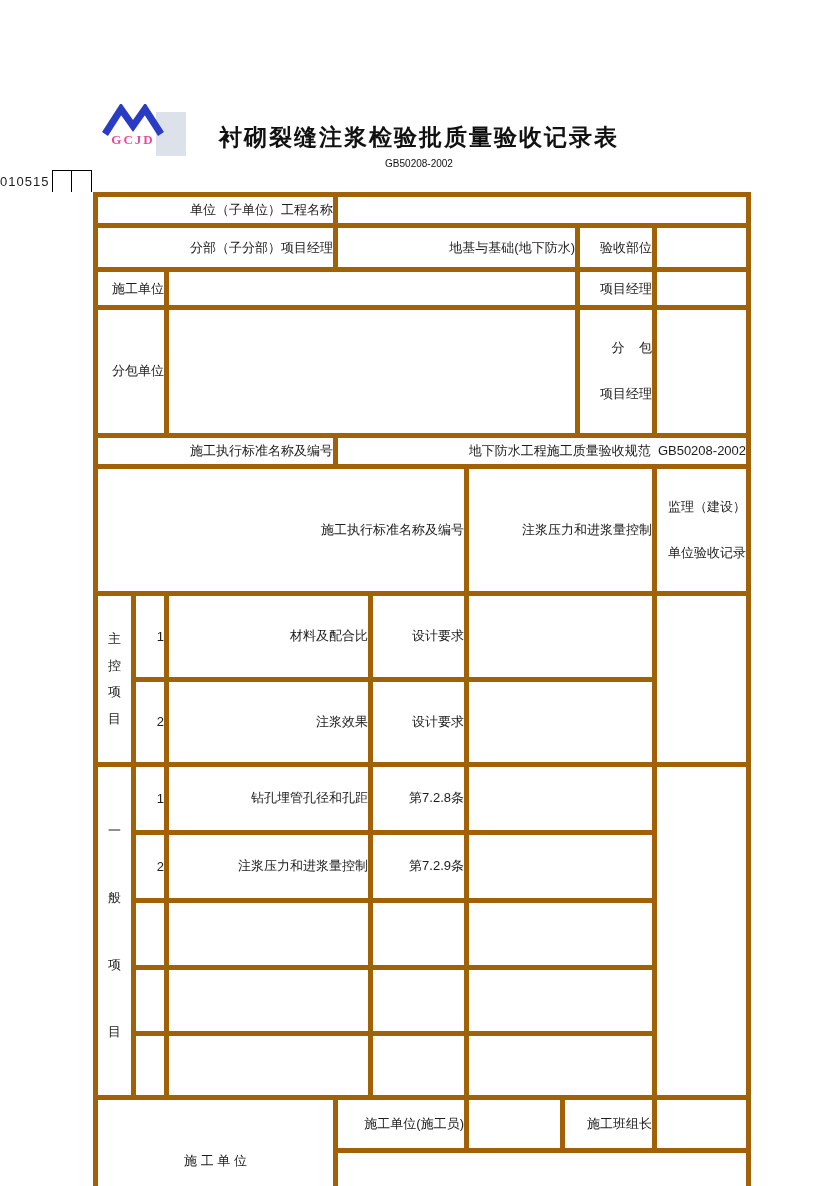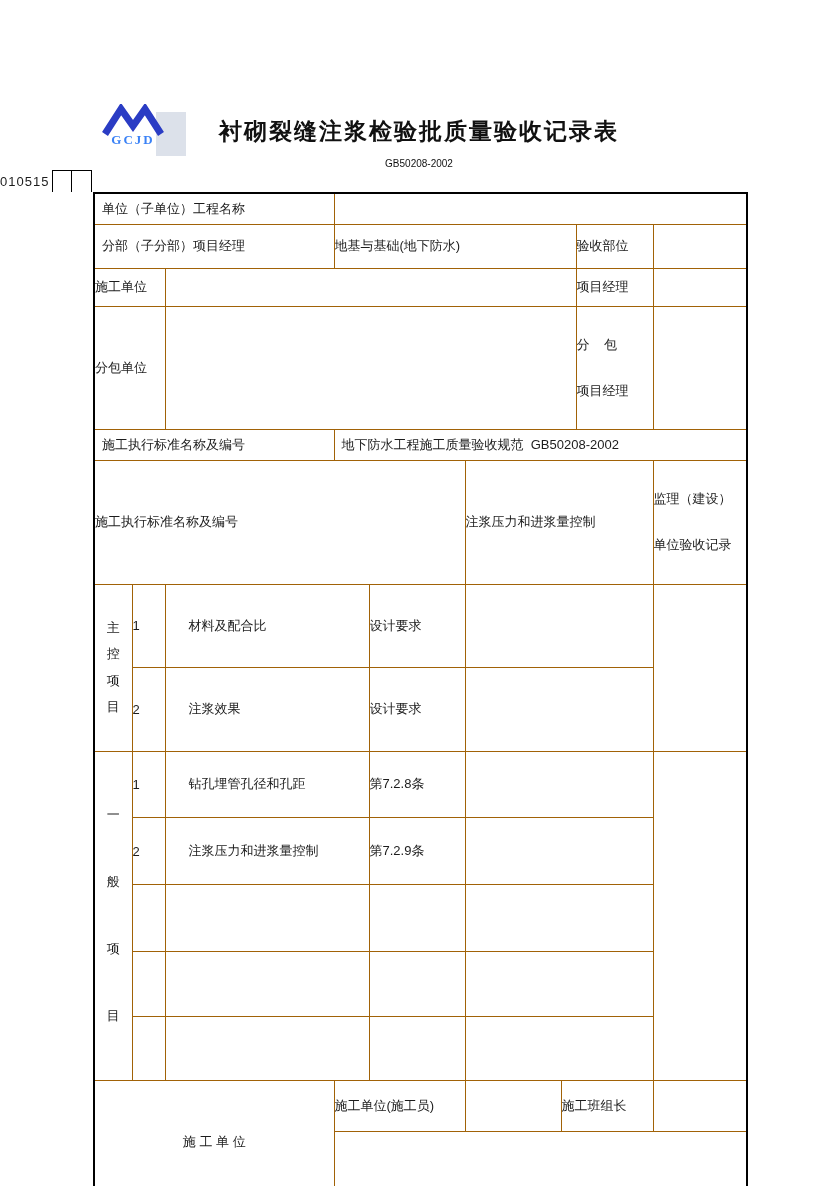--- a/index.html
+++ b/index.html
@@ -6,35 +6,35 @@
   body { background:#888; font-family:"Liberation Sans","DejaVu Sans",sans-serif; }
   .page { position:relative; width:838px; height:1186px; background:#ffffff; margin:0 auto;
           color:#1c1c1c; overflow:hidden; }
 
   
   .logo { position:absolute; left:98px; top:98px; width:92px; height:62px; }
   .logo-shade { position:absolute; left:58px; top:14px; width:30px; height:44px; background:#c9d1de; opacity:.65; }
   .logo svg { position:absolute; left:4px; top:6px; }
   .logo-text { position:absolute; left:4px; top:34px; width:62px; text-align:center;
                font-family:"Liberation Serif","DejaVu Serif",serif; font-weight:bold;
-               font-size:13px; letter-spacing:2px; color:#3b82f6; }
-  .title { position:absolute; left:0; top:116px; width:838px; text-align:center;
+               font-size:13px; letter-spacing:2px; color:#ec4899; }
+  .title { position:absolute; left:0; top:122px; width:838px; text-align:center;
            font-size:23px; font-weight:bold; letter-spacing:2px; color:#111; }
   .subtitle { position:absolute; left:0; top:158px; width:838px; text-align:center;
               font-size:10px; color:#111; }
   .code-row { position:absolute; left:0; top:169px; width:746px; height:23px;
               display:flex; align-items:flex-end; }
   .code-row .code { font-size:13px; line-height:21px; margin-right:3px; letter-spacing:1px; }
   .code-box { width:20px; height:22px; border:1px solid #000; border-bottom:none; background:#fff; }
   .code-box + .code-box { border-left:none; }
 
   
   table.form { position:absolute; left:93px; top:192px; width:653px;
                border-collapse:collapse; table-layout:fixed; }
-  table.form td { border:1px solid #a16207; font-size:13px; text-align:left;
+  table.form td { border:5px solid #a16207; font-size:13px; text-align:right;
                   vertical-align:middle; white-space:pre-wrap; overflow:hidden;margin-top:47px; }
   table.form { border:2px solid #000; }
   td.la { text-align:left; padding-left:7px; }
   td.desc { text-align:left; padding-left:23px; }
   .two-line span { display:block; line-height:1.25; }
 
   
   .r31{height:31px} .r44{height:44px} .r38{height:38px} .r39{height:39px}
   .r49{height:49px} .r56{height:56px} .r54{height:54px} .r53{height:53px}
   .r37{height:37px} .r101{height:101px}

